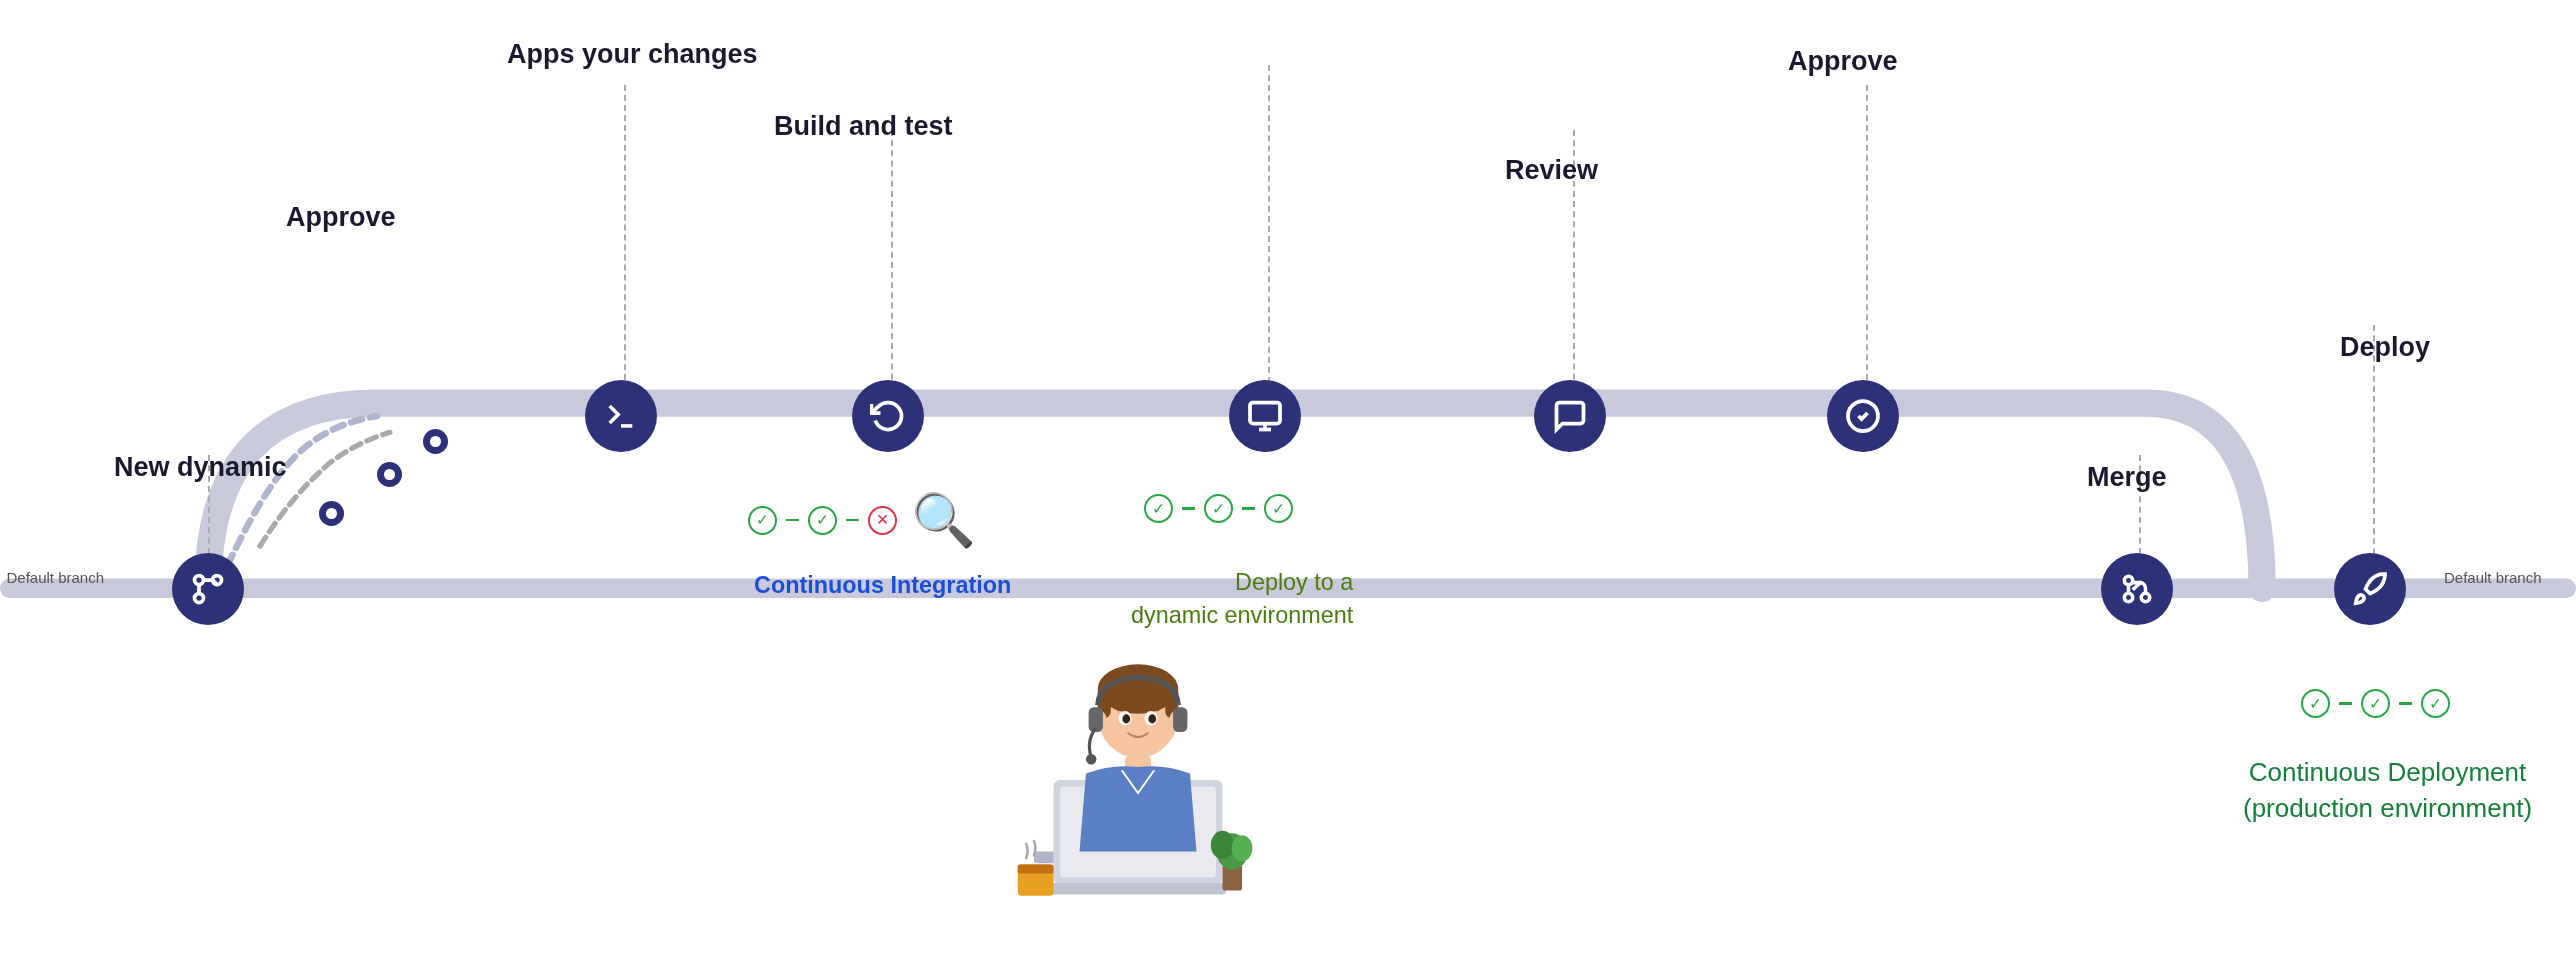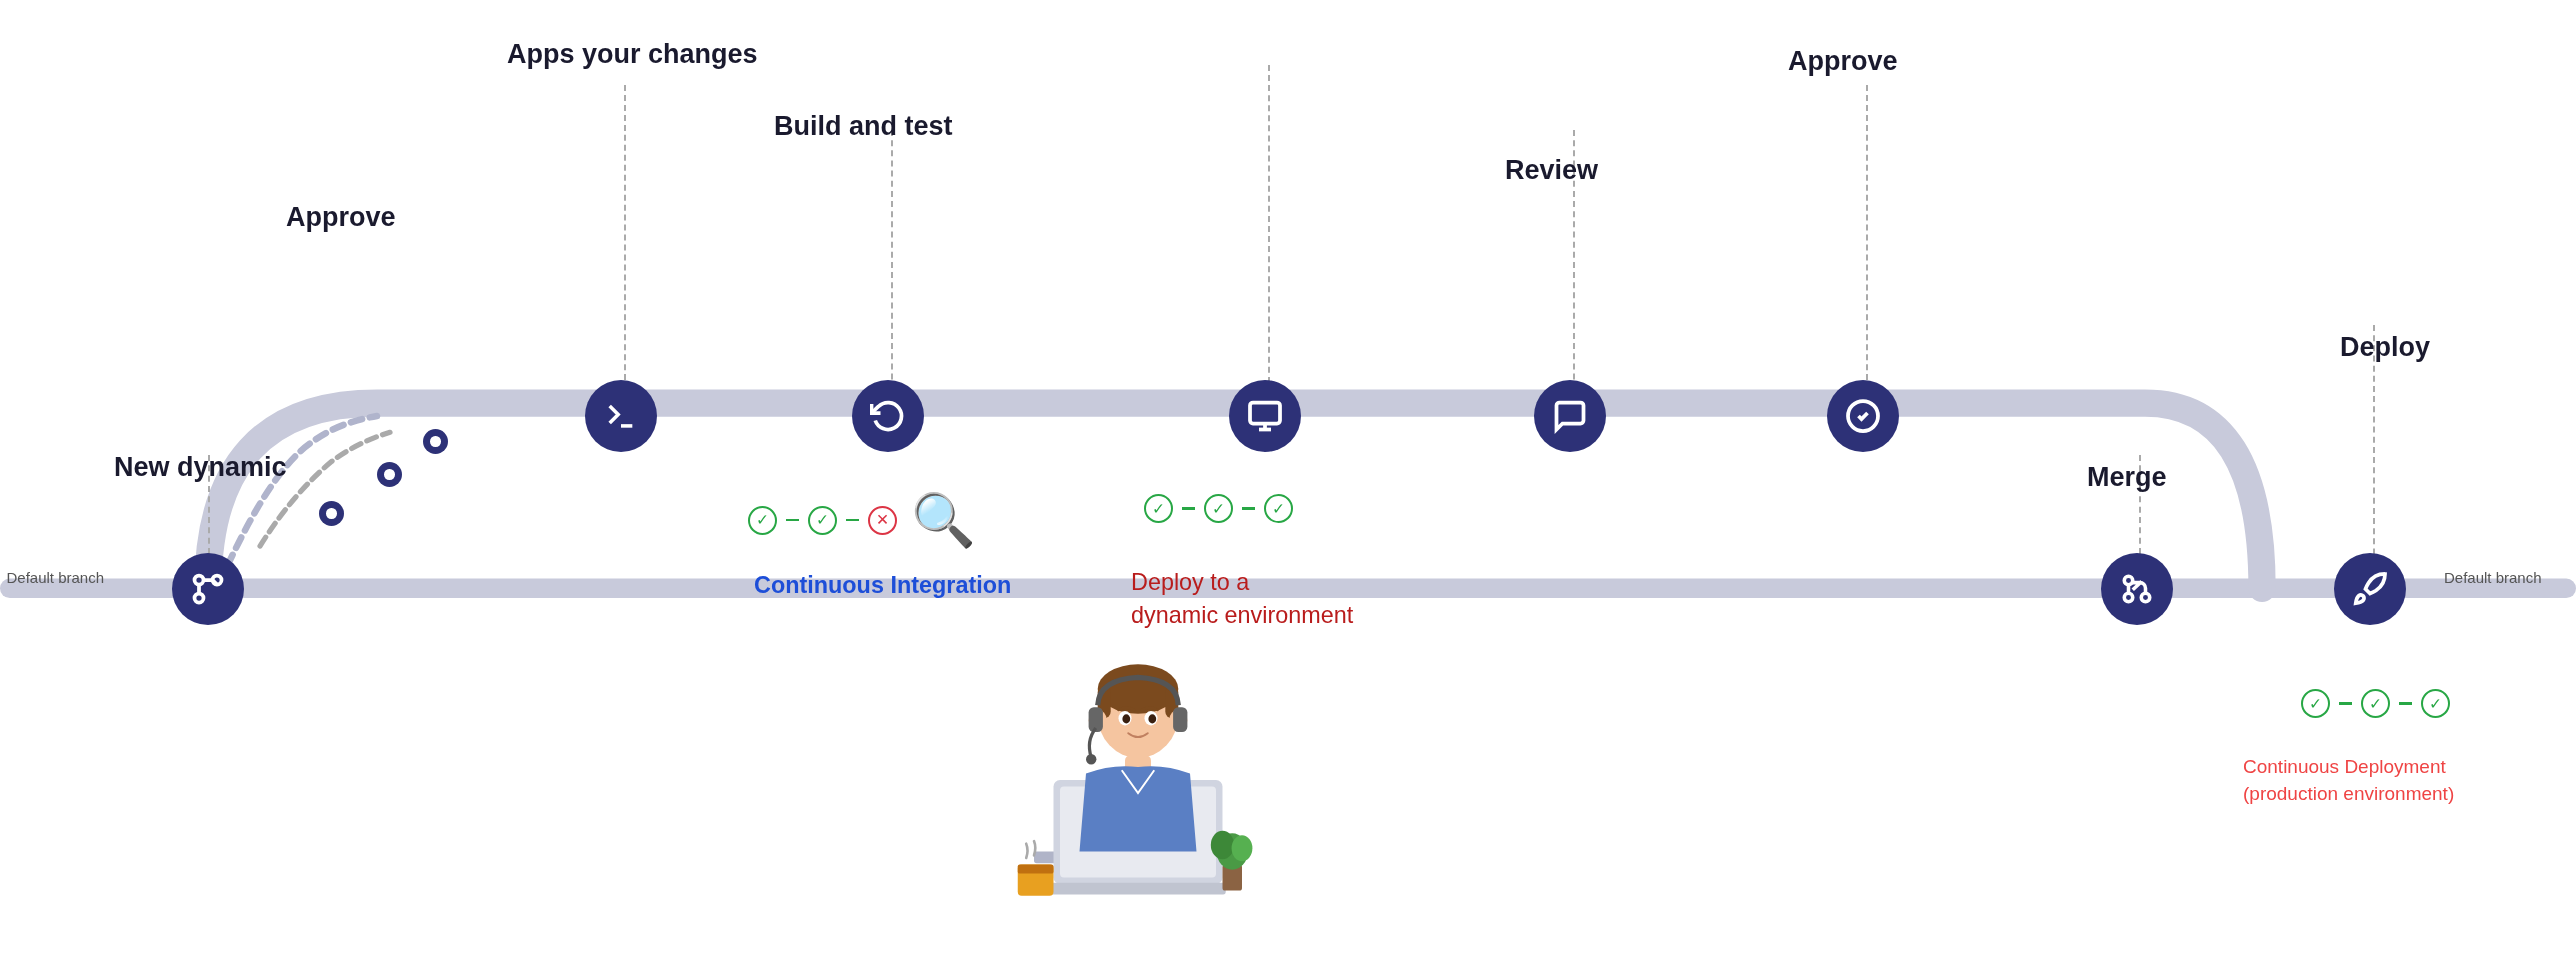--- a/index.html
+++ b/index.html
@@ -273,33 +273,33 @@
   <div class="label-sub" style="position:absolute; left:754px; top:572px; font-size:23.4px;">Continuous Integration</div>
 
   <div class="ci-dots" style="left:1144px; top:494px;">
     <div class="ci-dot-green">✓</div>
     <div class="ci-connector"></div>
     <div class="ci-dot-green">✓</div>
     <div class="ci-connector"></div>
     <div class="ci-dot-green">✓</div>
   </div>
 
-  <div style="position:absolute; left:1131px; top:566px; font-size:23.4px; color:#b91c1c; text-align:left; line-height:1.4;">
+  <div style="position:absolute; left:1131px; top:566px; font-size:23.4px; color:#4d7c0f; text-align:right; line-height:1.4;">
     Deploy to a<br>dynamic environment
   </div>
 
   <div class="ci-dots" style="left:2301px; top:689px;">
     <div class="ci-dot-green">✓</div>
     <div class="ci-connector"></div>
     <div class="ci-dot-green">✓</div>
     <div class="ci-connector"></div>
     <div class="ci-dot-green">✓</div>
   </div>
 
-  <div style="position:absolute; left:2243px; top:754px; font-size:19px; color:#ef4444; line-height:1.4;">
+  <div style="position:absolute; left:2243px; top:754px; font-size:26px; color:#15803d; text-align:center; line-height:1.4;">
     Continuous Deployment<br>(production environment)
   </div>
 
   <div class="person-illustration" style="left:975px; top:650px; width:325px;">
     <svg width="312" height="299" viewBox="0 0 480 460">
 
       <rect x="80" y="310" width="320" height="18" rx="4" fill="#b0b4c8"></rect>
 
       <rect x="110" y="200" width="260" height="160" rx="10" fill="#d0d4e0"></rect>
       <rect x="120" y="210" width="240" height="140" rx="6" fill="#e8eaf0"></rect>

